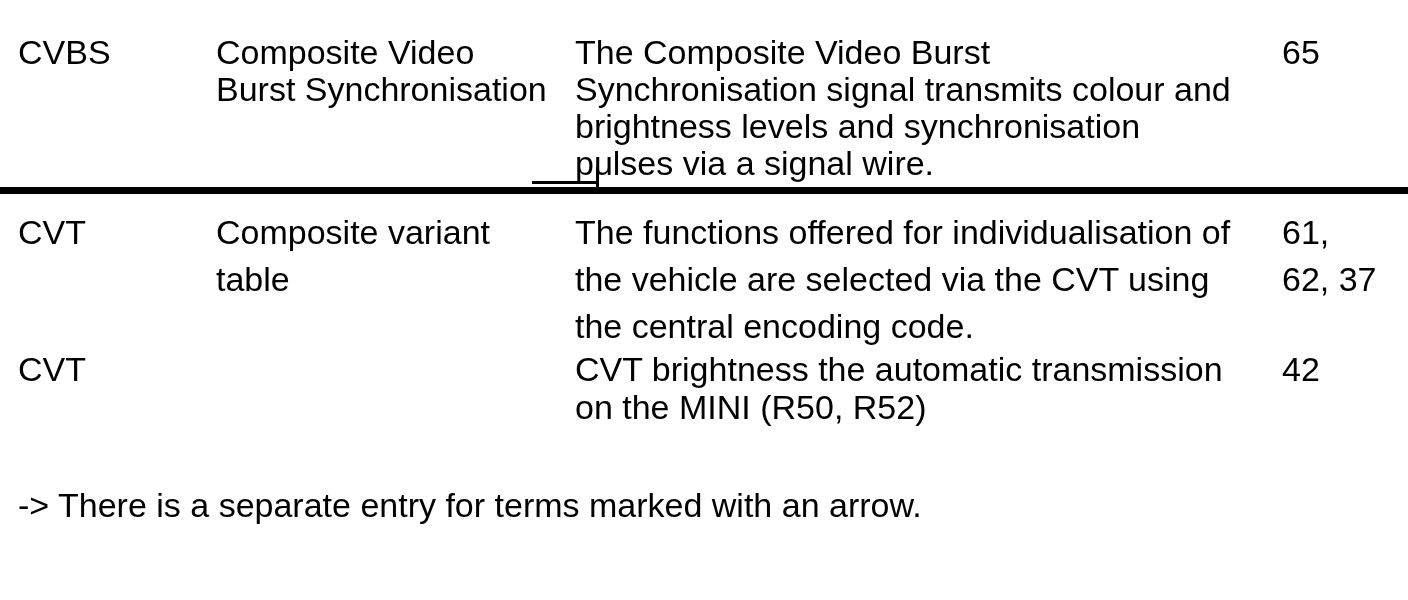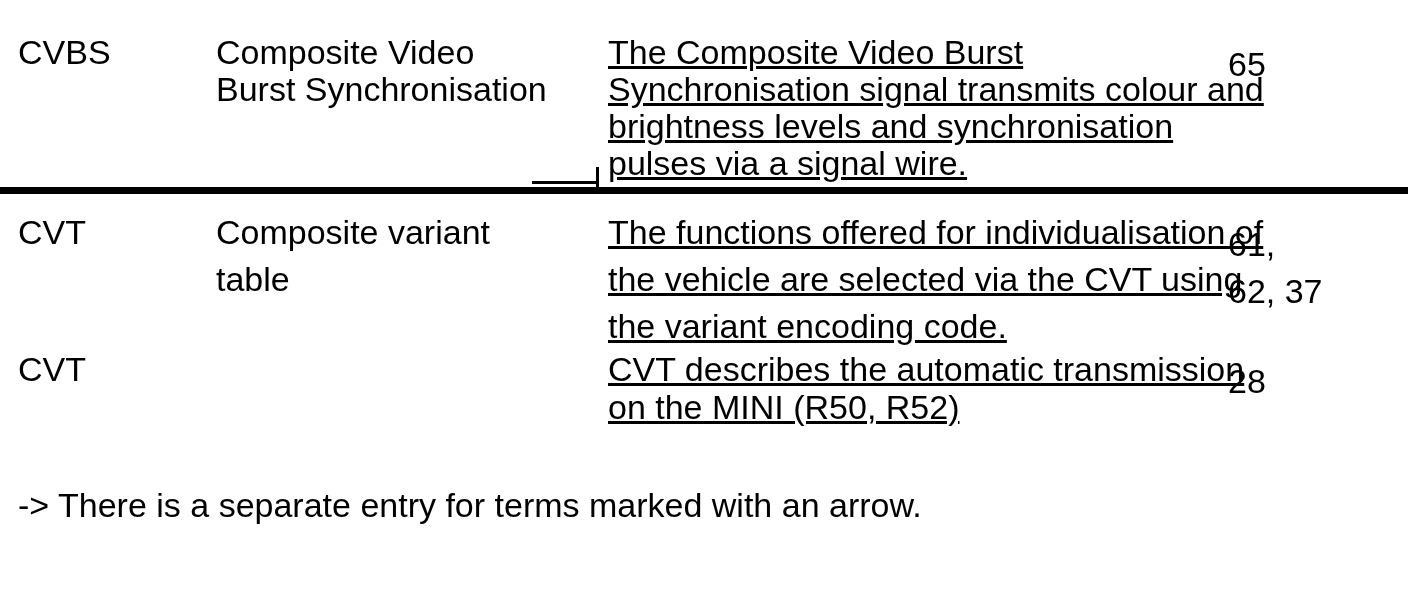--- a/index.html
+++ b/index.html
@@ -19,22 +19,22 @@
   }
   
   .r1 { top: 34px; line-height: 37px; }
   
   .r2 { top: 209px; line-height: 47px; }
   
   .r3 { top: 350px; line-height: 38px; }
 
   .col-abbr { left: 18px;  width: 200px; }
   .col-term { left: 216px; width: 350px; }
-  .col-desc { left: 608px; width: 690px; text-decoration: underline; }
-  .col-page { left: 1228px; width: 120px; margin-top: 12px; }
+  .col-desc { left: 575px; width: 690px; }
+  .col-page { left: 1282px; width: 120px; }
 
   .rule {
     position: absolute;
     left: 0;
     top: 187px;
     width: 1408px;
     height: 7px;
     background: #000000;
   }
   .artifact-h {
@@ -77,28 +77,28 @@
 
   <div class="artifact-h"></div>
   <div class="artifact-v"></div>
   <div class="rule"></div>
 
   <div class="cell r2 col-abbr">CVT</div>
   <div class="cell r2 col-term">Composite variant
 table</div>
   <div class="cell r2 col-desc">The functions offered for individualisation of
 the vehicle are selected via the CVT using
-the variant encoding code.</div>
+the central encoding code.</div>
   <div class="cell r2 col-page">61,
 62, 37</div>
 
   <div class="cell r3 col-abbr">CVT</div>
-  <div class="cell r3 col-desc">CVT describes the automatic transmission
+  <div class="cell r3 col-desc">CVT brightness the automatic transmission
 on the MINI (R50, R52)</div>
-  <div class="cell r3 col-page">28</div>
+  <div class="cell r3 col-page">42</div>
 
   <div class="footer">
     <span>-&gt; There is a separate entry for terms marked with an arrow.</span><br>
     <br>
     
   </div>
 
 </div>
 
 </body></html>

